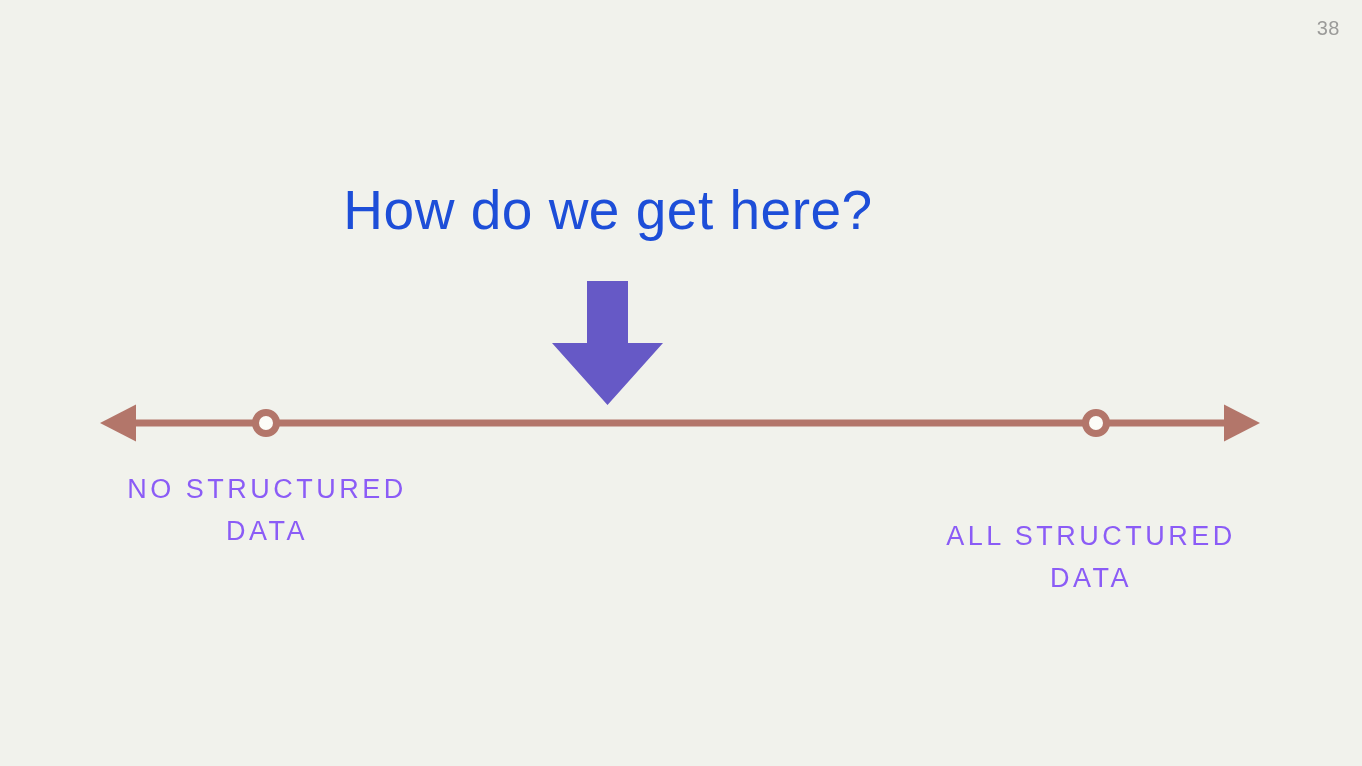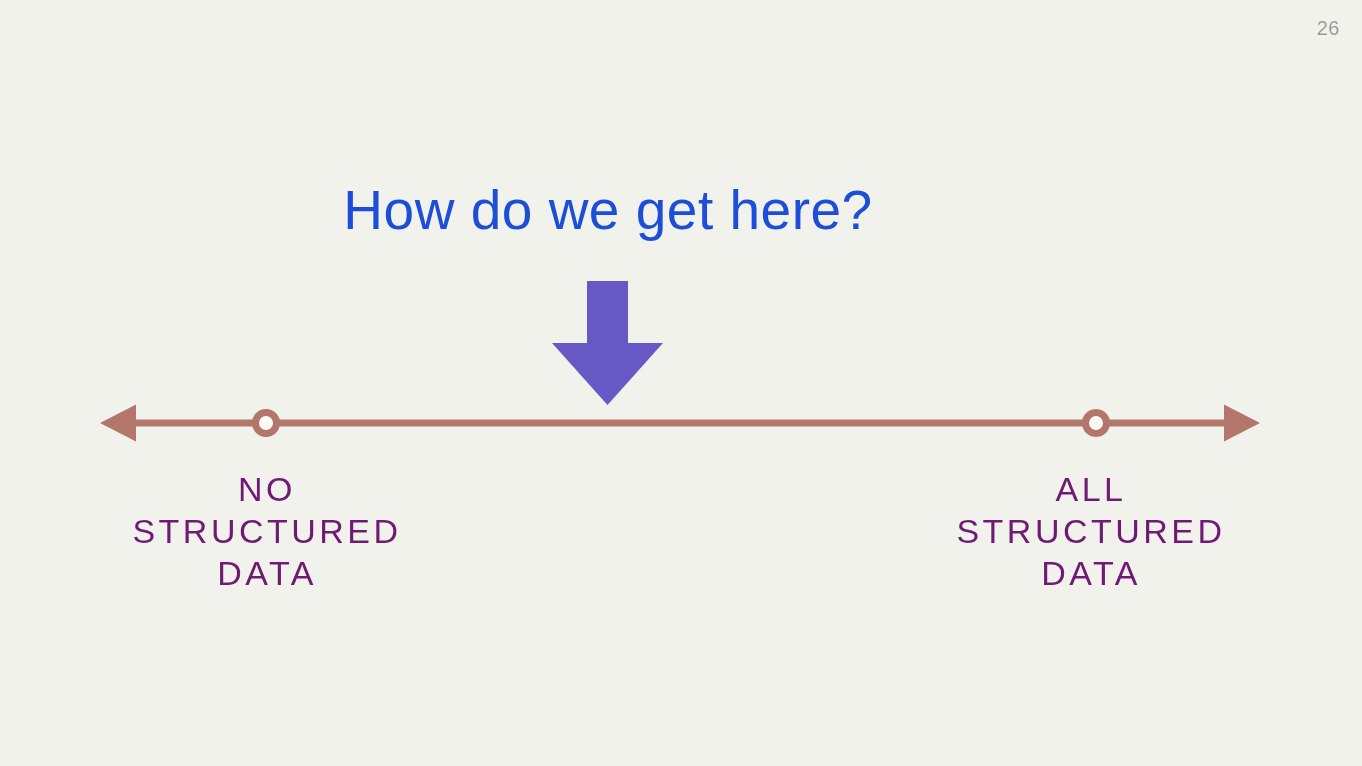--- a/index.html
+++ b/index.html
@@ -46,36 +46,36 @@
     left: 0;
     top: 398px;
     width: 1362px;
     height: 52px;
   }
   .endpoint-label {
     position: absolute;
     top: 468px;
     width: 336px;
     text-align: center;
-    font-size: 34px;
+    font-size: 27px;
     font-weight: 500;
-    color: #701a75;
+    color: #8b5cf6;
     letter-spacing: 3.5px;
     line-height: 42px;
   }
   .endpoint-label span { display: block; }
   .endpoint-label.left  { left: 99px; }
-  .endpoint-label.right { left: 923px; }
+  .endpoint-label.right { left: 923px; margin-top: 47px; }
 </style>
 </head>
 <body>
 
 <div class="slide">
 
-  <div class="page-number">26</div>
+  <div class="page-number">38</div>
 
   <h1 class="title">How do we get here?</h1>
 
   <svg class="down-arrow" viewBox="0 0 111 124" aria-hidden="true">
     <polygon points="35,0 76,0 76,62 111,62 55.5,124 0,62 35,62" fill="#6659c6"></polygon>
   </svg>
 
   <svg class="spectrum" viewBox="0 0 1362 52" aria-hidden="true">
     <line x1="118" y1="25" x2="1244" y2="25" stroke="#b3766a" stroke-width="7"></line>
     <polygon points="100,25 136,6.5 136,43.5" fill="#b3766a"></polygon>

